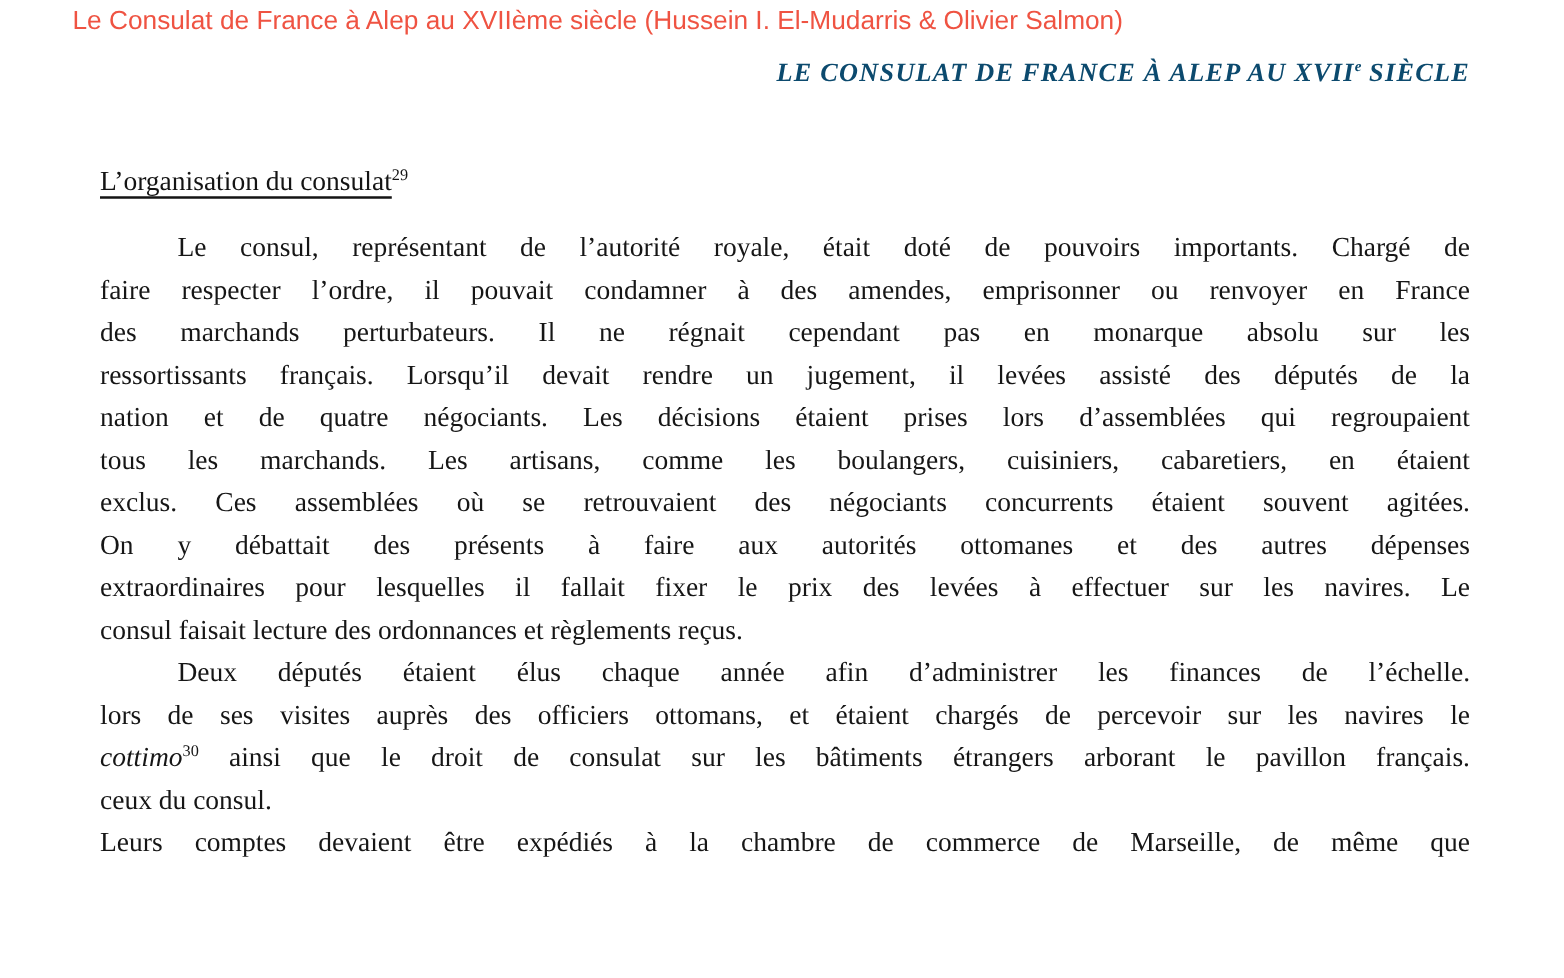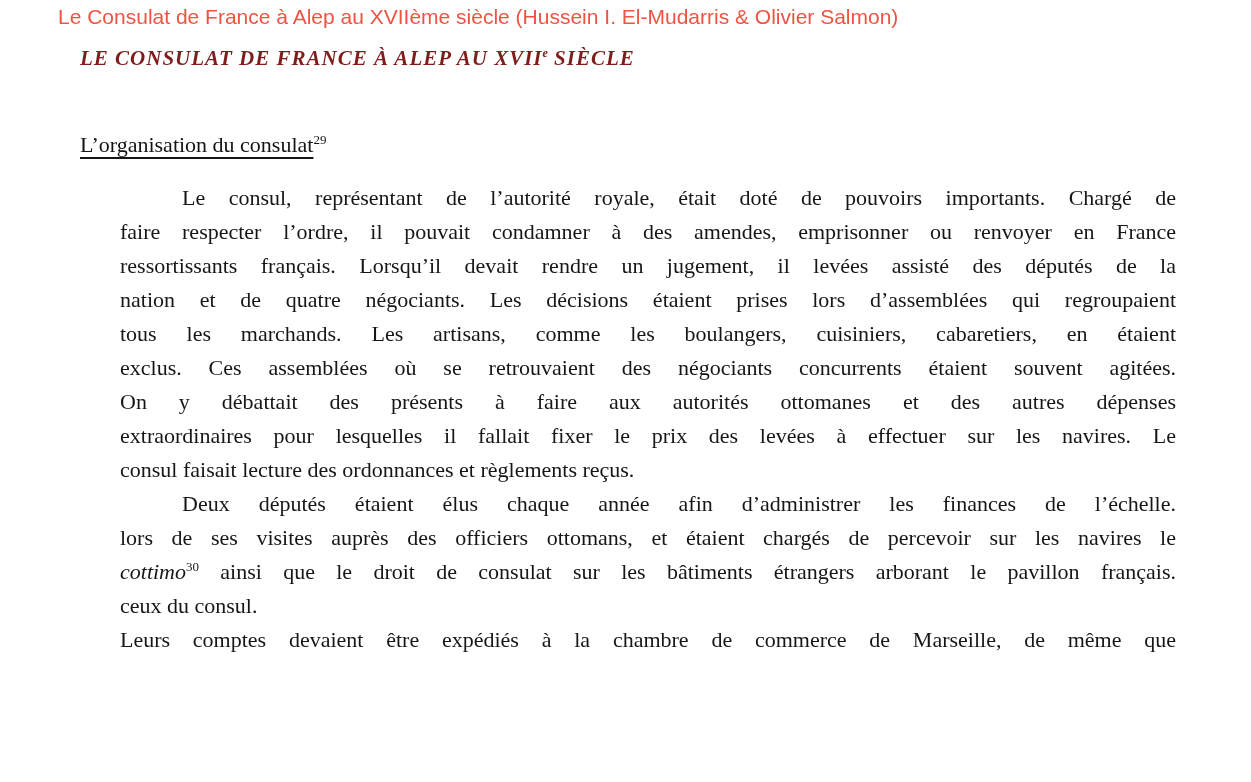--- a/index.html
+++ b/index.html
@@ -22,39 +22,38 @@
     padding: 5px 0 0 10px;
     white-space: nowrap;
     margin-left: 48px;
   }
   .page {
     margin-left: 80px;
     width: 1096px;
   }
   .running-header {
     margin-top: 16px;
-    text-align: left;
+    text-align: right;
     font-size: 21px;
     font-weight: bold;
     font-style: italic;
     letter-spacing: 1px;
     line-height: 26px;
-    color: #7f1d1d;
+    color: #0c4a6e;
     font-family: Liberation Serif, serif;
   }
   .section-heading {
     margin: 60px 0 0 0;
     font-size: 22px;
     font-weight: normal;
     line-height: 28px;
     color: #141414;
   }
   .body-text {
     margin-top: 22px;
-    margin-left: 40px;
   }
   .tline {
     font-size: 22px;
     line-height: 34px;
     height: 34px;
     text-align: justify;
     text-align-last: justify;
     white-space: nowrap;
     color: #161616;
   }
@@ -84,20 +83,21 @@
 <div class="viewer-title" style="color: rgb(239, 83, 66);">Le Consulat de France à Alep au XVIIème siècle (Hussein I. El-Mudarris &amp; Olivier Salmon)</div>
 
 <div class="page">
   <div class="running-header"><span>LE CONSULAT DE FRANCE À ALEP AU XVII</span><span class="sup">e</span><span> SIÈCLE</span></div>
 
   <h2 class="section-heading"><span class="ul">L’organisation du consulat</span><span class="sup">29</span></h2>
 
   <div class="body-text" id="paragraphs">
       <div class="tline first"><span>Le consul, représentant de l’autorité royale, était doté de pouvoirs importants. Chargé de</span></div>
       <div class="tline"><span>faire respecter l’ordre, il pouvait condamner à des amendes, emprisonner ou renvoyer en France</span></div>
+      <div class="tline"><span>des marchands perturbateurs. Il ne régnait cependant pas en monarque absolu sur les</span></div>
       <div class="tline"><span>ressortissants français. Lorsqu’il devait rendre un jugement, il levées assisté des députés de la</span></div>
       <div class="tline"><span>nation et de quatre négociants. Les décisions étaient prises lors d’assemblées qui regroupaient</span></div>
       <div class="tline"><span>tous les marchands. Les artisans, comme les boulangers, cuisiniers, cabaretiers, en étaient</span></div>
       <div class="tline"><span>exclus. Ces assemblées où se retrouvaient des négociants concurrents étaient souvent agitées.</span></div>
       <div class="tline"><span>On y débattait des présents à faire aux autorités ottomanes et des autres dépenses</span></div>
       <div class="tline"><span>extraordinaires pour lesquelles il fallait fixer le prix des levées à effectuer sur les navires. Le</span></div>
       <div class="tline last"><span>consul faisait lecture des ordonnances et règlements reçus.</span></div>
       <div class="tline first"><span>Deux députés étaient élus chaque année afin d’administrer les finances de l’échelle.</span></div>
       <div class="tline"><span>lors de ses visites auprès des officiers ottomans, et étaient chargés de percevoir sur les navires le</span></div>
       <div class="tline"><span class="it">cottimo</span><span class="sup">30</span><span> ainsi que le droit de consulat sur les bâtiments étrangers arborant le pavillon français.</span></div>

